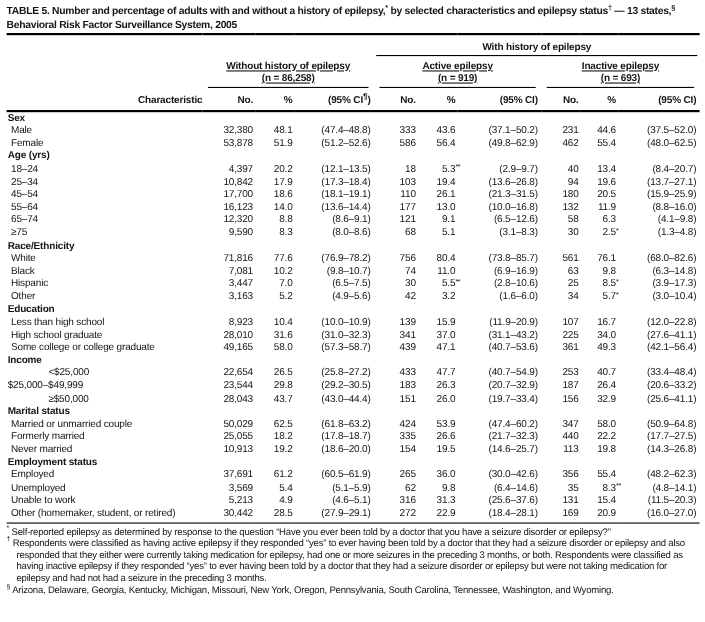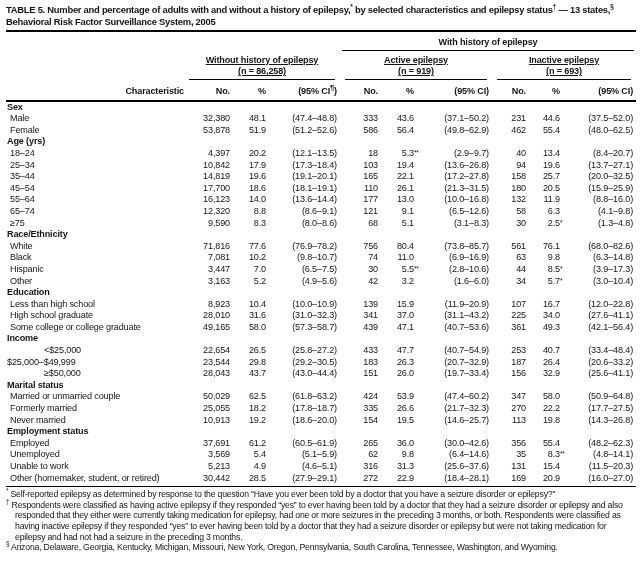--- a/index.html
+++ b/index.html
@@ -159,32 +159,20 @@
           <td class="num">17.9</td>
           <td class="ci">(17.3–18.4)</td>
           <td class="num">103</td>
           <td class="num">19.4</td>
           <td class="ci">(13.6–26.8)</td>
           <td class="num">94</td>
           <td class="num">19.6</td>
           <td class="ci">(13.7–27.1)</td>
         </tr>
         <tr>
-          <td class="lbl ind1">35–44</td>
-          <td class="num">14,819</td>
-          <td class="num">19.6</td>
-          <td class="ci">(19.1–20.1)</td>
-          <td class="num">165</td>
-          <td class="num">22.1</td>
-          <td class="ci">(17.2–27.8)</td>
-          <td class="num">158</td>
-          <td class="num">25.7</td>
-          <td class="ci">(20.0–32.5)</td>
-        </tr>
-        <tr>
           <td class="lbl ind1">45–54</td>
           <td class="num">17,700</td>
           <td class="num">18.6</td>
           <td class="ci">(18.1–19.1)</td>
           <td class="num">110</td>
           <td class="num">26.1</td>
           <td class="ci">(21.3–31.5)</td>
           <td class="num">180</td>
           <td class="num">20.5</td>
           <td class="ci">(15.9–25.9)</td>
@@ -253,21 +241,21 @@
           <td class="ci">(6.3–14.8)</td>
         </tr>
         <tr>
           <td class="lbl ind1">Hispanic</td>
           <td class="num">3,447</td>
           <td class="num">7.0</td>
           <td class="ci">(6.5–7.5)</td>
           <td class="num">30</td>
           <td class="num">5.5<sup class="flag">**</sup></td>
           <td class="ci">(2.8–10.6)</td>
-          <td class="num">44</td>
+          <td class="num">25</td>
           <td class="num">8.5<sup class="flag">*</sup></td>
           <td class="ci">(3.9–17.3)</td>
         </tr>
         <tr>
           <td class="lbl ind1">Other</td>
           <td class="num">3,163</td>
           <td class="num">5.2</td>
           <td class="ci">(4.9–5.6)</td>
           <td class="num">42</td>
           <td class="num">3.2</td>
@@ -370,21 +358,21 @@
           <td class="ci">(50.9–64.8)</td>
         </tr>
         <tr>
           <td class="lbl ind1">Formerly married</td>
           <td class="num">25,055</td>
           <td class="num">18.2</td>
           <td class="ci">(17.8–18.7)</td>
           <td class="num">335</td>
           <td class="num">26.6</td>
           <td class="ci">(21.7–32.3)</td>
-          <td class="num">270</td>
+          <td class="num">440</td>
           <td class="num">22.2</td>
           <td class="ci">(17.7–27.5)</td>
         </tr>
         <tr>
           <td class="lbl ind1">Never married</td>
           <td class="num">10,913</td>
           <td class="num">19.2</td>
           <td class="ci">(18.6–20.0)</td>
           <td class="num">154</td>
           <td class="num">19.5</td>

